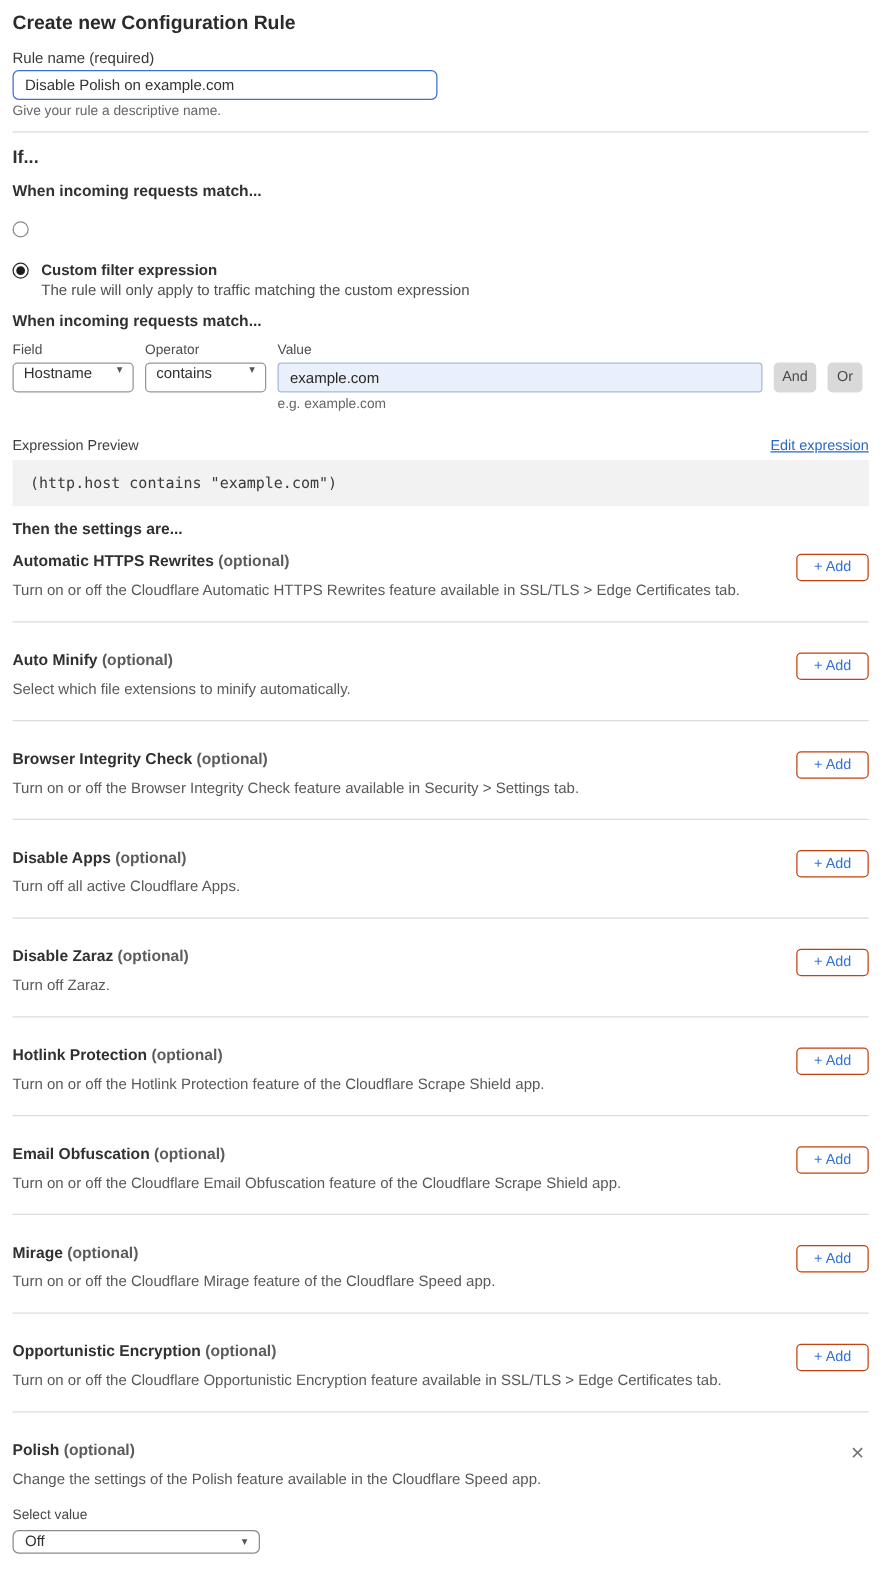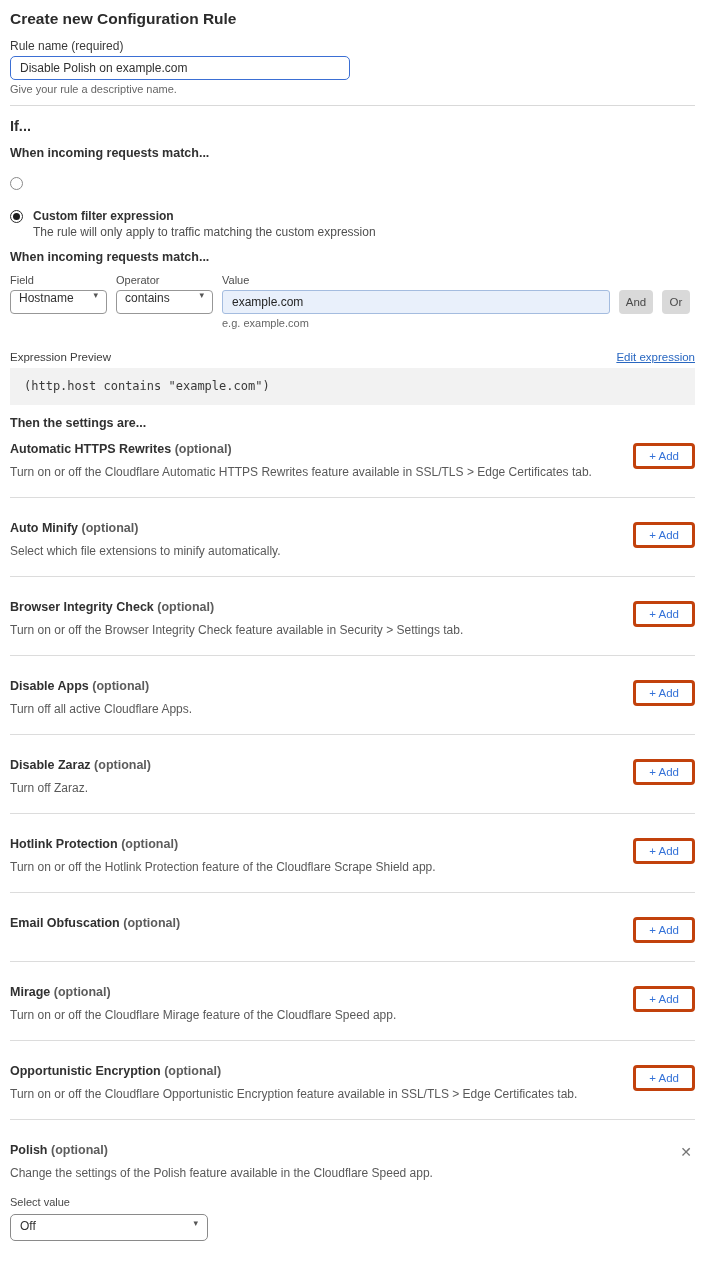--- a/index.html
+++ b/index.html
@@ -90,32 +90,32 @@
     border-bottom: 1px solid #dcdcdc;
     padding: 23px 0 18px 0;
   }
   .setting-row.first { padding-top: 11px; }
   .setting-title { font-size: 12.5px; line-height: 15px; }
   .setting-name { font-weight: bold; color: #313131; }
   .optional { font-weight: bold; color: #5c5c5c; }
   .setting-desc { font-size: 12px; color: #595959; margin-top: 9px; line-height: 13px; }
   .add-btn {
     flex: 0 0 auto; margin-top: 1px;
-    background: #fff; border: 3px solid #c2410c; border-radius: 4px;
+    background: #fff; border: 1px solid #c2410c; border-radius: 4px;
     color: #3472d8; font-size: 11.5px; padding: 4px 13px; cursor: pointer;
     font-family: "Liberation Sans", sans-serif;
   }
 
   .setting-row.polish { border-bottom: none; padding-bottom: 8px; }
   .close-icon { color: #757575; font-size: 14px; line-height: 14px; cursor: pointer; margin-top: 2px; padding: 0 3px; }
   .select-label { font-size: 11px; color: #484848; margin-top: 16px; line-height: 13px; }
   .polish-select {
-    margin-top: 5px; width: 198px; height: 27px;
+    margin-top: 5px; width: 198px; height: 19px;
     border: 1px solid #8a8a8a; border-radius: 5px; background: #fff;
-    display: flex; justify-content: space-between;
+    display: flex; align-items: center; justify-content: space-between;
     padding: 4px 9px; font-size: 12px; color: #313131; cursor: pointer;
   }
 </style>
 </head>
 <body>
 
 <div class="page">
 
   <h1 class="page-title">Create new Configuration Rule</h1>
 
@@ -245,20 +245,21 @@
     </div>
     <button class="add-btn">+ Add</button>
   </div>
 
   <div class="setting-row">
     <div class="setting-info">
       <div class="setting-title">
         <span class="setting-name">Email Obfuscation</span>
         <span class="optional">(optional)</span>
       </div>
+      <div class="setting-desc">Turn on or off the Cloudflare Email Obfuscation feature of the Cloudflare Scrape Shield app.</div>
     </div>
     <button class="add-btn">+ Add</button>
   </div>
 
   <div class="setting-row">
     <div class="setting-info">
       <div class="setting-title">
         <span class="setting-name">Mirage</span>
         <span class="optional">(optional)</span>
       </div>

